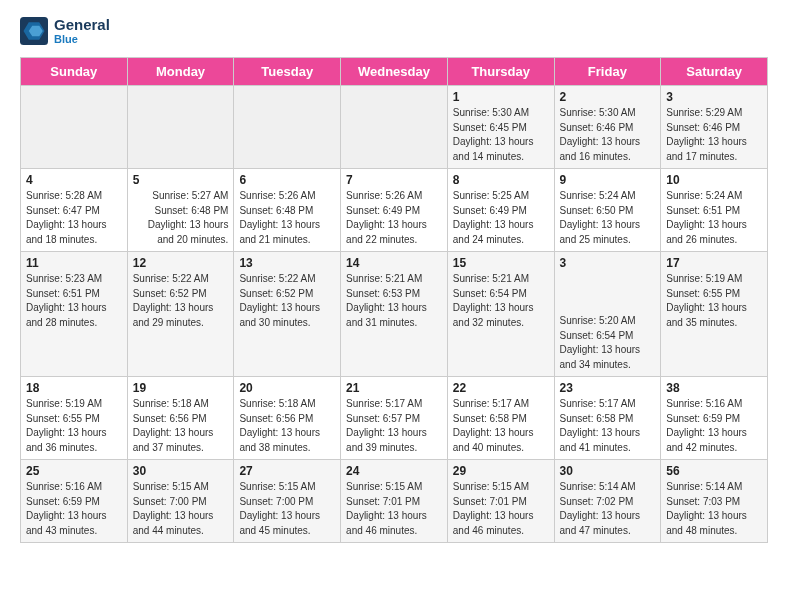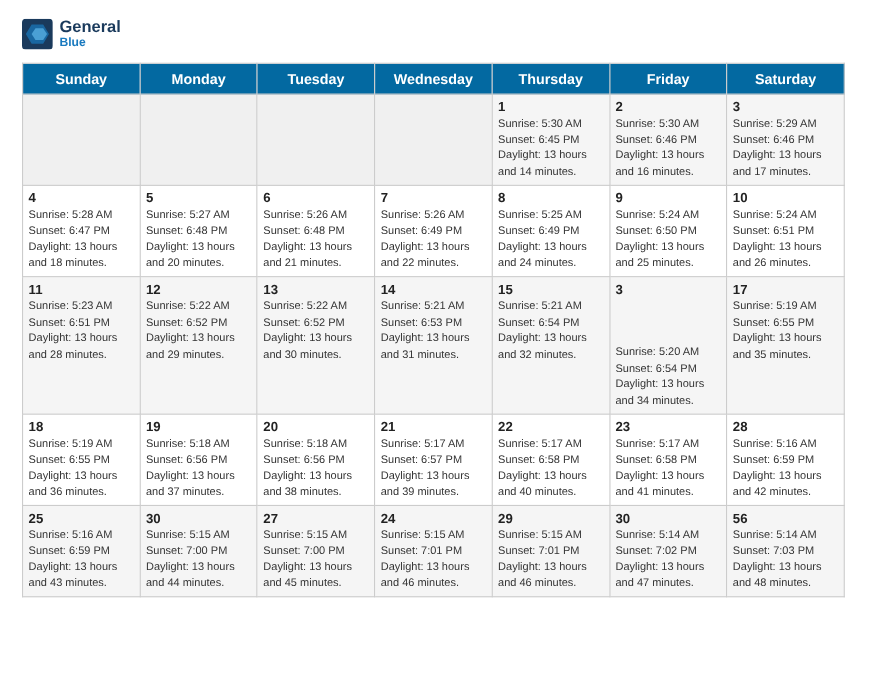--- a/index.html
+++ b/index.html
@@ -39,21 +39,21 @@
     .subtitle {
       font-size: 16px;
       color: #333;
     }
     table {
       width: 100%;
       border-collapse: collapse;
       table-layout: fixed;
     }
     thead tr th {
-      background-color: #0369a1;
+      background-color: #ec4899;
       color: #fff;
       font-size: 13px;
       font-weight: bold;
       text-align: center;
       padding: 6px 4px;
       border: 1px solid #ccc;
     }
     tbody tr td {
       vertical-align: top;
       border: 1px solid #ccc;
@@ -149,21 +149,21 @@
         <tr>
           <td>
             <span class="day-number">4</span>
             <div class="day-details" style="white-space: pre-line;">Sunrise: 5:28 AM
 Sunset: 6:47 PM
 Daylight: 13 hours
 and 18 minutes.</div>
           </td>
           <td>
             <span class="day-number">5</span>
-            <div class="day-details" style="white-space: pre-line;">Sunrise: 5:27 AM
+            <div class="day-details" style="white-space: pre-line; text-align: right;">Sunrise: 5:27 AM
 Sunset: 6:48 PM
 Daylight: 13 hours
 and 20 minutes.</div>
           </td>
           <td>
             <span class="day-number">6</span>
             <div class="day-details" style="white-space: pre-line;">Sunrise: 5:26 AM
 Sunset: 6:48 PM
 Daylight: 13 hours
 and 21 minutes.</div>
@@ -285,21 +285,21 @@
 and 40 minutes.</div>
           </td>
           <td>
             <span class="day-number">23</span>
             <div class="day-details" style="white-space: pre-line;">Sunrise: 5:17 AM
 Sunset: 6:58 PM
 Daylight: 13 hours
 and 41 minutes.</div>
           </td>
           <td>
-            <span class="day-number">28</span>
+            <span class="day-number">38</span>
             <div class="day-details" style="white-space: pre-line;">Sunrise: 5:16 AM
 Sunset: 6:59 PM
 Daylight: 13 hours
 and 42 minutes.</div>
           </td>
         </tr>
         <tr>
           <td>
             <span class="day-number">25</span>
             <div class="day-details" style="white-space: pre-line;">Sunrise: 5:16 AM

